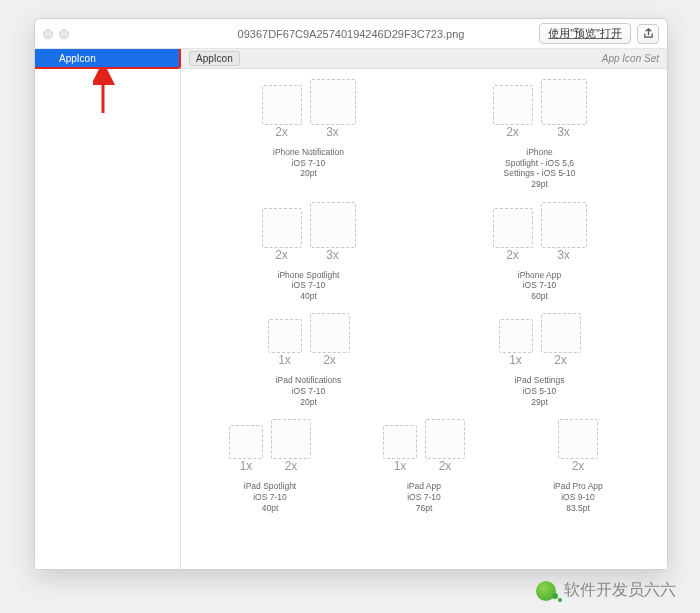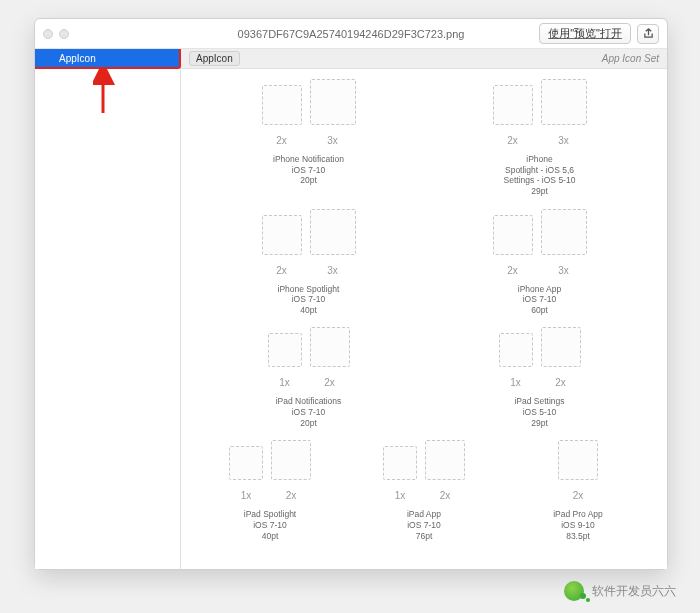--- a/index.html
+++ b/index.html
@@ -118,27 +118,27 @@
   .slots { display:flex; gap:8px; justify-content:center; align-items:flex-end;}
   .slot { display:flex; flex-direction:column; align-items:center; }
   .well {
     width: 40px; height: 40px;
     border: 1px dashed #c8c8c8;
     border-radius: 2px;
     background:#fcfcfc;
   }
   .well.sm { width:34px; height:34px; }
   .well.lg { width:46px; height:46px; }
-  .scale { font-size:10px; color:#999; margin-top:10px; }
+  .scale { font-size:12px; color:#999; margin-top:0; }
   .caption { text-align:center; line-height:1.25; margin-top:8px; margin-bottom:8px; color:#666; font-size:8.5px;}
   .wm {
     position:absolute;
     right: 24px; bottom: 12px;
     display:flex; align-items:center; gap:8px;
-    font-size:12px; color:#888;
+    font-size:16px; color:#888;
   }
   .wm-ico {
     width:20px; height:20px; border-radius:50%;
     background: radial-gradient(circle at 40% 35%, #8fd24a, #3aa935);
     position:relative;
   }
   .wm-ico::before, .wm-ico::after {
     content:""; position:absolute; background:#3aa935; border-radius:50%;
     width:6px; height:6px;
   }

